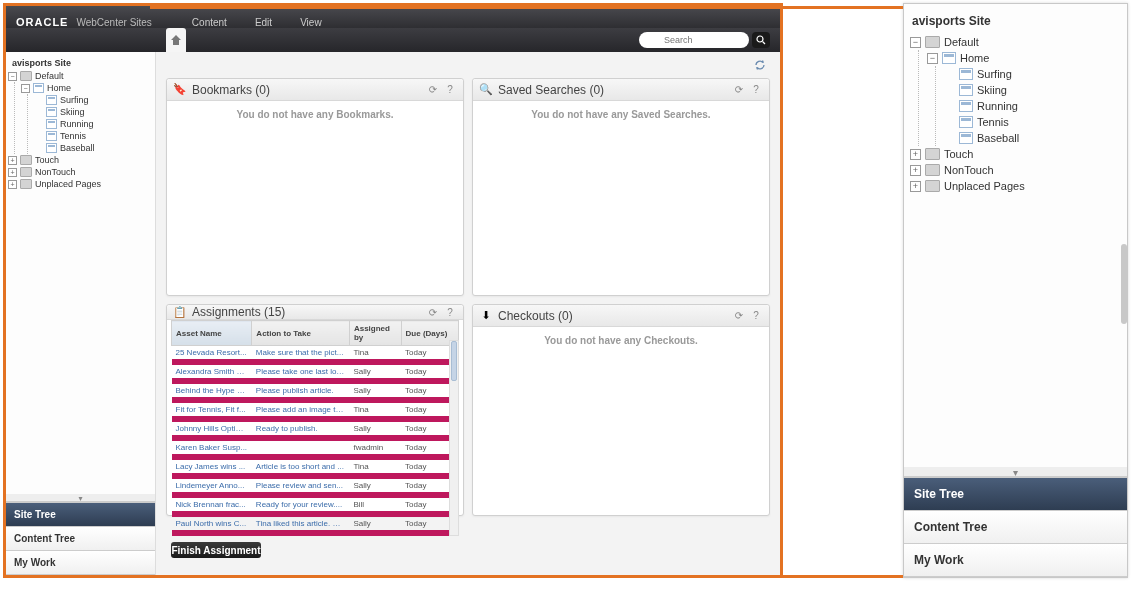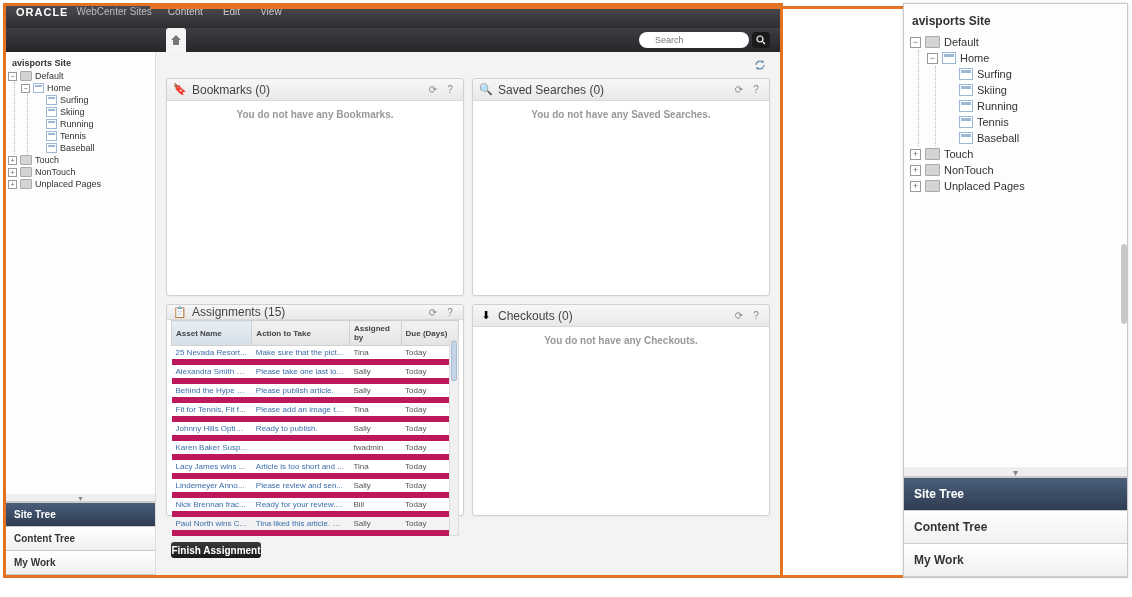--- a/index.html
+++ b/index.html
@@ -1,27 +1,27 @@
 <!DOCTYPE html>
 <html><head>
 <meta charset="utf-8">
 <style>
 *{box-sizing:border-box;margin:0;padding:0;font-family:Arial,Helvetica,sans-serif}
 body{background:#fff;width:1132px;height:597px;position:relative;overflow:hidden}
 .callout-line{position:absolute;background:#e37222;z-index:10}
 .main-app{position:absolute;left:3px;top:3px;width:780px;height:575px;border:3px solid #e37222;background:#fff;display:flex;flex-direction:column}
-.titlebar{height:22px;background:linear-gradient(#4a4a4f,#2e2e32);display:flex;align-items:flex-start;color:#ccc;font-size:10px;padding:0 10px}
+.titlebar{height:22px;background:linear-gradient(#4a4a4f,#2e2e32);display:flex;align-items:flex-end;color:#ccc;font-size:10px;padding:0 10px}
 .oracle-logo{color:#fff;font-weight:bold;font-size:11px;letter-spacing:1px;margin-right:8px}
 .product{color:#bbb;font-size:10px}
-.menubar{flex:1;display:flex;gap:20px;margin-left:16px}
+.menubar{flex:1;display:flex;gap:28px;margin-left:40px}
 .menubar span{color:#ccc;font-size:10px;cursor:pointer}
 .toolbar{height:24px;background:linear-gradient(#3d3d42,#26262a);display:flex;align-items:center;justify-content:flex-end;padding:0 10px;position:relative}
 .home-tab{position:absolute;left:160px;top:0;width:20px;height:24px;background:#f5f5f5;border-radius:3px 3px 0 0;display:flex;align-items:center;justify-content:center}
 .search-box{display:flex;align-items:center}
-.search-input{width:110px;height:16px;border:none;border-radius:8px;padding:0 16px;font-size:9px;color:#888;background:#fff}
+.search-input{width:110px;height:16px;border:none;border-radius:8px;padding:0 25px;font-size:9px;color:#888;background:#fff}
 .search-btn{width:18px;height:16px;background:#1a1a1a;border-radius:4px;margin-left:3px;display:flex;align-items:center;justify-content:center}
 .app-body{flex:1;display:flex;background:#fff;overflow:hidden}
 .sidebar{width:150px;background:#fdfdfd;border-right:1px solid #ddd;display:flex;flex-direction:column;font-size:9px}
 .tree{flex:1;padding:4px 2px;overflow:auto}
 .tree-title{font-weight:bold;font-size:9px;color:#333;padding:2px 4px}
 .tree-node{display:flex;align-items:center;padding:1px 0;white-space:nowrap;color:#333}
 .tree-toggle{width:9px;height:9px;border:1px solid #999;display:inline-flex;align-items:center;justify-content:center;font-size:7px;line-height:1;margin-right:3px;color:#666;cursor:pointer;background:#fff}
 .tree-spacer{display:inline-block;width:12px}
 .folder-ico{width:12px;height:10px;background:#d4d4d4;border:1px solid #aaa;border-radius:1px;margin-right:3px;display:inline-block}
 .page-ico{width:11px;height:10px;background:#fff;border:1px solid #9cb8d6;margin-right:3px;display:inline-block;position:relative}

